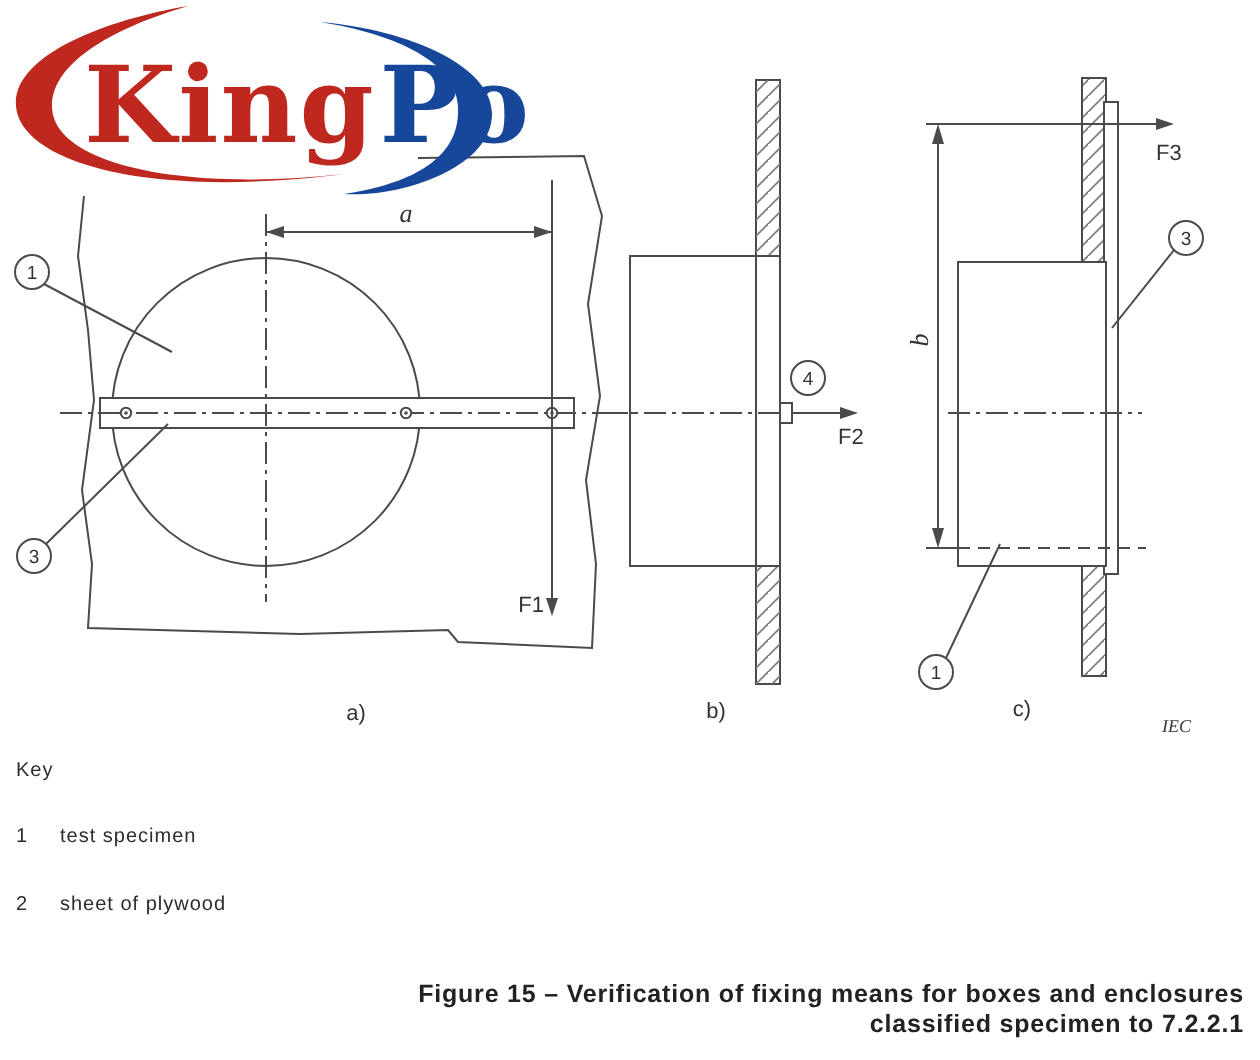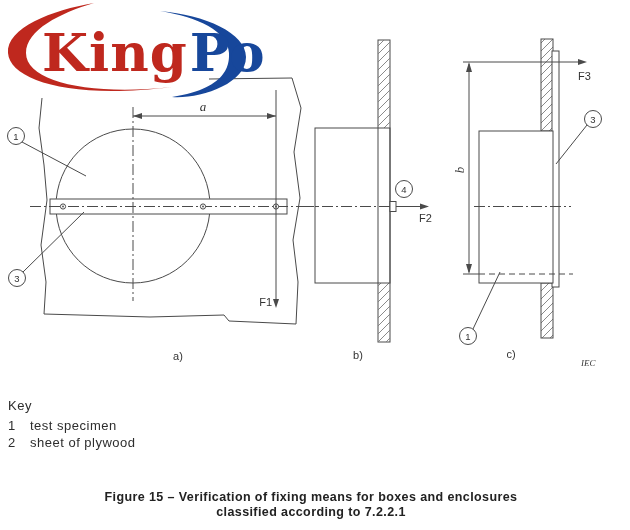--- a/index.html
+++ b/index.html
@@ -5,24 +5,24 @@
   html,body{margin:0;padding:0;background:#ffffff;}
   body{width:630px;height:530px;position:relative;font-family:"Liberation Sans",sans-serif;}
   #stage{position:absolute;left:0;top:0;width:630px;height:530px;}
   svg text{user-select:none;}
   .lbl{font-family:"Liberation Sans",sans-serif;font-size:11px;fill:#333;}
   .sublbl{font-family:"Liberation Sans",sans-serif;font-size:11px;fill:#333;}
   .dimlbl{font-family:"Liberation Serif",serif;font-style:italic;font-size:13px;fill:#333;}
   .baltxt{font-family:"Liberation Sans",sans-serif;font-size:9.5px;fill:#333;}
   .iectxt{font-family:"Liberation Serif",serif;font-style:italic;font-size:9px;fill:#3a3a3a;}
   .logotxt{font-family:"DejaVu Serif","Liberation Serif",serif;font-weight:bold;font-size:53px;letter-spacing:1px;}
-  #key{position:absolute;left:8px;top:398px;color:#2d2d2d;font-size:13px;letter-spacing:0.5px;}
-  #key .krow{position:relative;margin-top:5px;height:12px;}
+  #key{position:absolute;left:8px;top:380px;color:#2d2d2d;font-size:10px;letter-spacing:0.5px;}
+  #key .krow{position:relative;margin-top:22px;height:12px;}
   #key .knum{display:inline-block;width:22px;}
-  #caption{position:absolute;left:0;top:490px;width:622px;text-align:center;
+  #caption{position:absolute;left:0;top:490px;width:622px;text-align:right;
            font-weight:bold;font-size:12.5px;line-height:14.5px;color:#222;letter-spacing:0.4px;}
 </style>
 </head>
 <body>
 
 <svg id="stage" viewBox="0 0 630 530" xmlns="http://www.w3.org/2000/svg">
   <defs>
     <pattern id="hatch" width="8" height="8" patternUnits="userSpaceOnUse">
       <path d="M-1,9 L9,-1" stroke="#7d7d7d" stroke-width="0.9"></path>
       <path d="M3,13 L13,3" stroke="#7d7d7d" stroke-width="0.9"></path>
@@ -140,14 +140,14 @@
   <div class="krow" style="">
     <span class="knum">1</span><span>test specimen</span>
   </div>
   <div class="krow">
     <span class="knum">2</span><span>sheet of plywood</span>
   </div>
 </div>
 
 <div id="caption">
   <div>Figure 15 – Verification of fixing means for boxes and enclosures</div>
-  <div>classified according to 7.2.2.1</div>
+  <div>classified specimen to 7.2.2.1</div>
 </div>
 
 </body></html>

